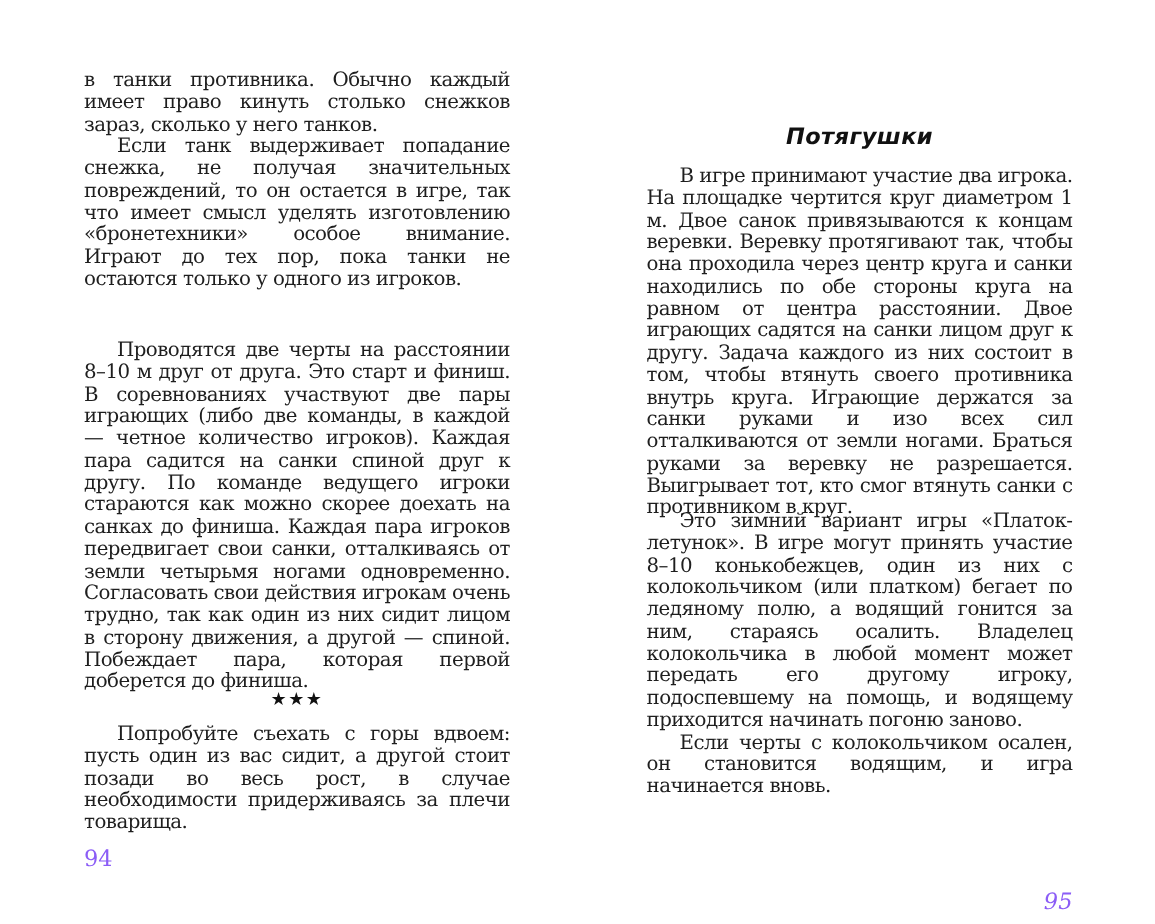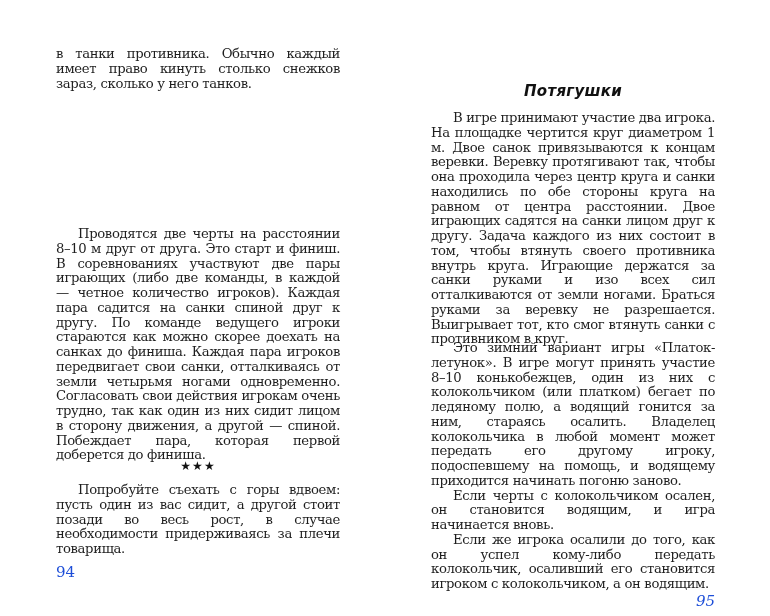--- a/index.html
+++ b/index.html
@@ -15,30 +15,31 @@
   .page.left .col { left: 56px; }
   .page.right .col { left: 46px; }
   .col p { margin: 0; text-align: justify; text-align-last: left; hyphens: manual; }
   .col p.indent { text-indent: 22px; }
   .heading {
     text-align: center; font-family: "DejaVu Sans", sans-serif; font-weight: bold;
     font-size: 15px; letter-spacing: 0.3px; color: #111; font-style: italic;
     margin: 0; height: 20px; line-height: 20px;
   }
   .stars { text-align: center; font-size: 12px; letter-spacing: 1px; color: #111; height: 16px; line-height: 16px; }
-  .pagenum { position: absolute; top: 563px; font-size: 15px; font-family: "DejaVu Serif", serif; color: #1d4ed8; }
+  .pagenum { position: absolute; top: 563px; font-size: 15px; font-family: "DejaVu Serif", serif; color: #8b5cf6; }
   .page.left .pagenum { left: 56px; }
   .page.right .pagenum { right: 55px; font-style: italic; }
 </style>
 </head>
 <body>
 
 <div class="page left">
   <div class="col" style="top:47px;">
     <p>в танки противника. Обычно каждый имеет право кинуть столько снежков зараз, сколько у него танков.</p>
+    <p class="indent">Если танк выдерживает попадание снежка, не получая значительных повреждений, то он остается в игре, так что имеет смысл уделять изготовлению «бронетехники» особое внимание. Играют до тех пор, пока танки не остаются только у одного из игроков.</p>
   </div>
 
   <div class="col" style="top:215px;">
     <div style="height:12px"></div>
     <p class="indent">Проводятся две черты на расстоянии 8–10 м друг от друга. Это старт и финиш. В соревнованиях участвуют две пары играющих (либо две команды, в каждой — четное количество игроков). Каждая пара садится на санки спиной друг к другу. По команде ведущего игроки стараются как можно скорее доехать на санках до финиша. Каждая пара игроков передвигает свои санки, отталкиваясь от земли четырьмя ногами одновременно. Согласовать свои действия игрокам очень трудно, так как один из них сидит лицом в сторону движения, а другой — спиной. Побеждает пара, которая первой доберется до финиша.</p>
   </div>
 
   <div class="col" style="top:458px;">
     <div class="stars">★★★</div>
     <div style="height:9px"></div>
@@ -52,17 +53,16 @@
   <div class="col" style="top:52px;">
     <div class="heading">Потягушки</div>
     <div style="height:10px"></div>
     <p class="indent">В игре принимают участие два игрока. На площадке чертится круг диаметром 1 м. Двое санок привязываются к концам веревки. Веревку протягивают так, чтобы она проходила через центр круга и санки находились по обе стороны круга на равном от центра расстоянии. Двое играющих садятся на санки лицом друг к другу. Задача каждого из них состоит в том, чтобы втянуть своего противника внутрь круга. Играющие держатся за санки руками и изо всех сил отталкиваются от земли ногами. Браться руками за веревку не разрешается. Выигрывает тот, кто смог втянуть санки с противником в круг.</p>
   </div>
 
   <div class="col" style="top:302px;">
     <div style="height:10px"></div>
     <p class="indent">Это зимний вариант игры «Платок-летунок». В игре могут принять участие 8–10 конькобежцев, один из них с колокольчиком (или платком) бегает по ледяному полю, а водящий гонится за ним, стараясь осалить. Владелец колокольчика в любой момент может передать его другому игроку, подоспевшему на помощь, и водящему приходится начинать погоню заново.</p>
     <p class="indent">Если черты с колокольчиком осален, он становится водящим, и игра начинается вновь.</p>
-    <p class="indent">Если же игрока осалили до того, как он успел кому-либо передать колокольчик, осаливший его становится игроком с колокольчиком, а он водящим.</p>
   </div>
 
   <div class="pagenum">95</div>
 </div>
 
 </body></html>

